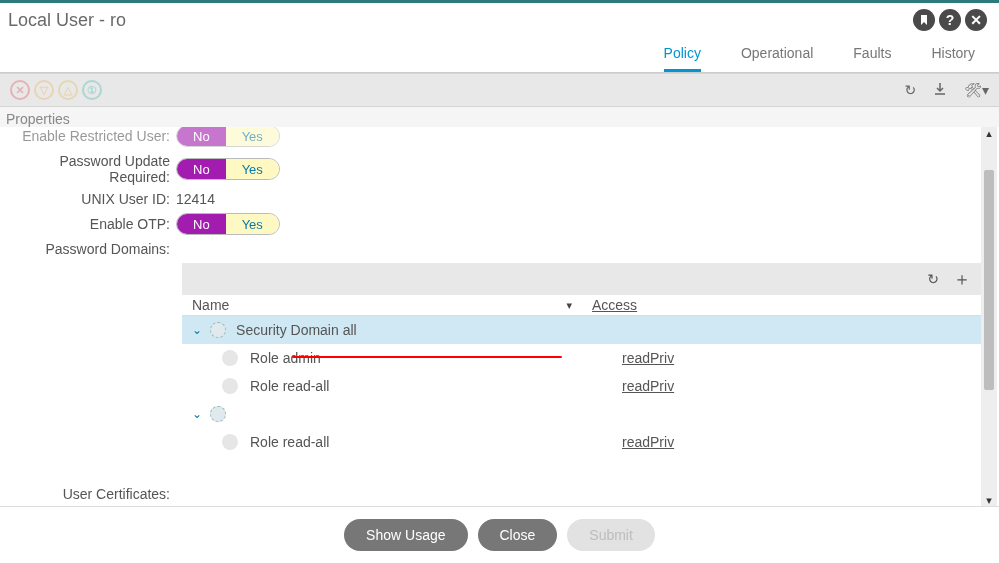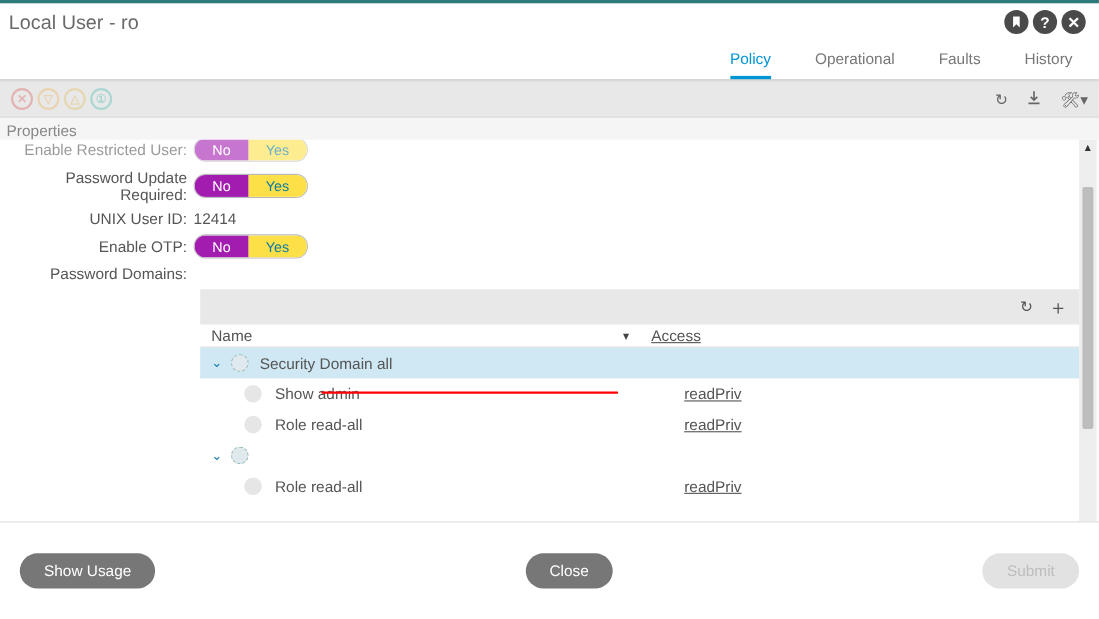--- a/index.html
+++ b/index.html
@@ -110,21 +110,21 @@
     display:inline-flex; border-radius: 11px; overflow:hidden;
     border:1px solid #bbb; height:22px;
   }
   .toggle span {
     padding: 2px 16px;
     font-size: 13px;
     display:flex; align-items:center;
     cursor:pointer;
   }
   .toggle .sel { background:#a21caf; color:#fff; }
-  .toggle .unsel { background:#fde047; color:#0a7aa6; }
+  .toggle .unsel { background:#fef9c3; color:#0a7aa6; }
   .sec-head {
     display:flex; align-items:center; justify-content:flex-end;
     background:#e8e8e8;
     padding:4px 10px; margin-left:176px;
     gap:14px;
     color:#555;
   }
   .sec-table { margin-left:176px; }
   .sec-cols {
     display:flex; padding:2px 10px;
@@ -165,22 +165,22 @@
     height:100%; background:#eee;
   }
   .scroll-thumb {
     width:10px; background:#bdbdbd; margin:0 auto;
     border-radius:2px;
   }
   .scroll-arrow { text-align:center; font-size:11px; color:#333; cursor:pointer; }
   .footer {
     position:absolute; bottom:0; left:0; right:0;
     border-top:1px solid #ddd;
-    display:flex; justify-content:space-between; gap:10px;
-    padding:28px 18px;
+    display:flex; justify-content:center; gap:10px;
+    padding:12px 18px;
     background:#fff;
   }
   .btn {
     border:none; border-radius:16px;
     padding:8px 22px; font-size:14px; cursor:pointer;
     color:#fff;
   }
   .btn-dark { background:#777; }
   .btn-disabled { background:#e2e2e2; color:#bdbdbd; cursor:default; }
 </style>
@@ -277,21 +277,21 @@
         <span class="chev">⌄</span>
         <span class="globe"></span>
         <span>Security Domain all</span>
       </div>
       <div class="col-access"></div>
     </div>
 
     <div class="row role">
       <div class="col-name">
         <span class="person"></span>
-        <span>Show admin</span>
+        <span>Role admin</span>
       </div>
       <div class="col-access">readPriv</div>
       <div class="red-annot" style="width:270px;"></div>
     </div>
 
     <div class="row role">
       <div class="col-name">
         <span class="person"></span>
         <span>Role read-all</span>
       </div>

